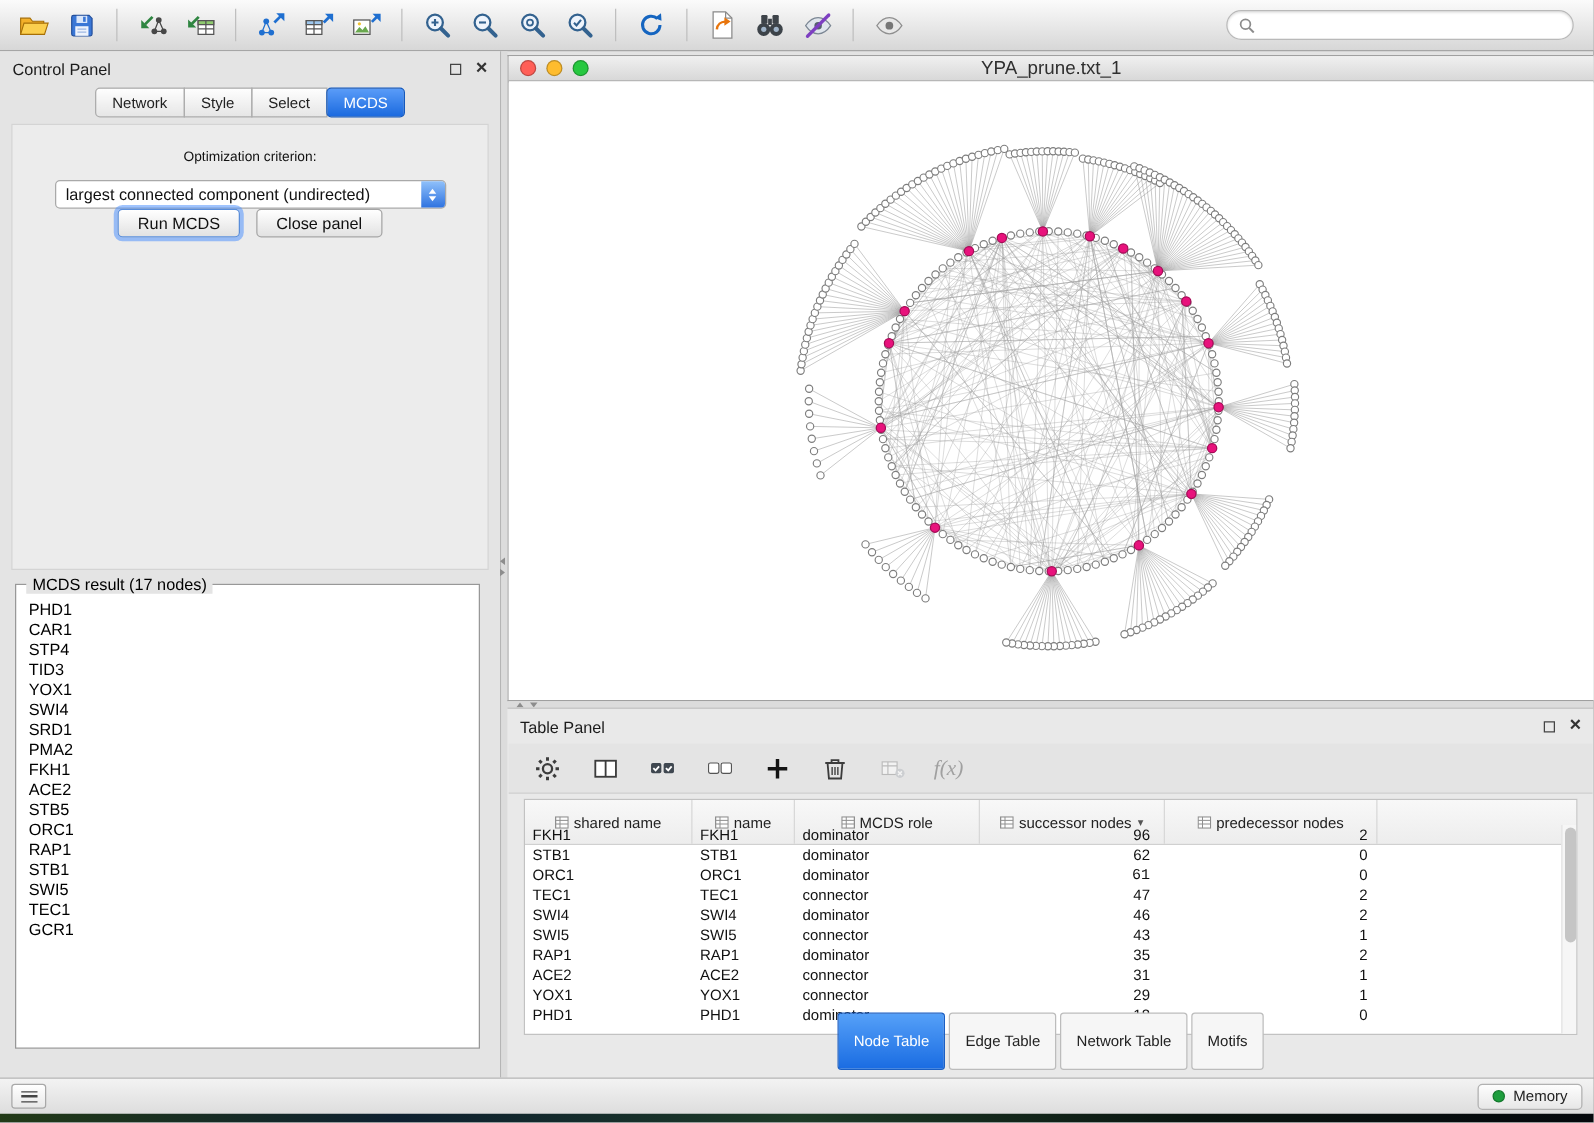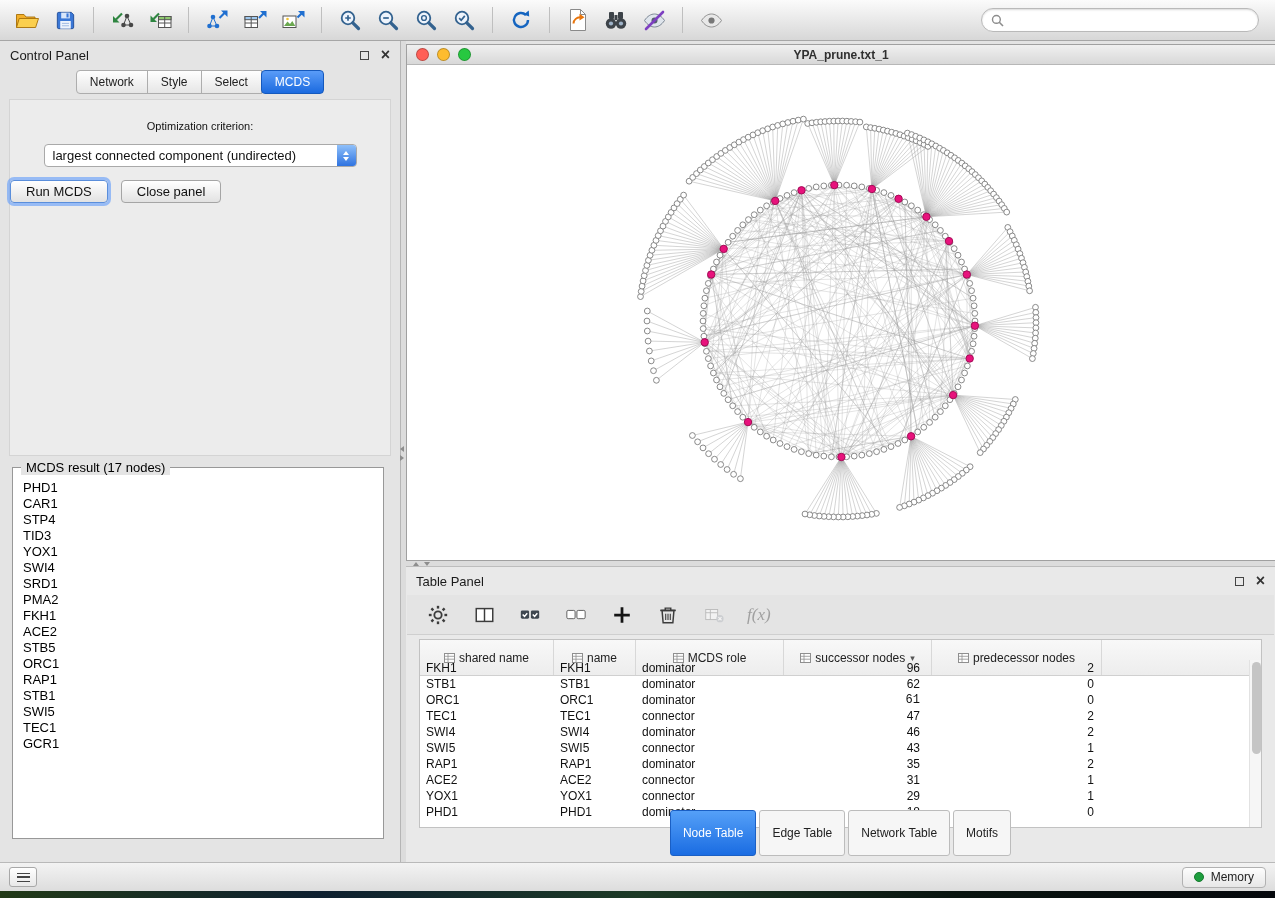--- a/index.html
+++ b/index.html
@@ -27,41 +27,41 @@
 .cp-tab:last-child{border-radius:0 4px 4px 0}
 .cp-tab.active{background:linear-gradient(#5a9cf8,#1b6adf);border-color:#1559bd;color:#fff;border-radius:4px}
 .cp-content{position:absolute;left:9px;right:9px;top:58px;height:357px;background:#ececec;border:1px solid #d4d4d4}
 .opt-label{text-align:center;margin-top:20px;font-size:11px;color:#111}
 .select{width:313px;height:23px;margin:12px auto 0;background:#fff;border:1px solid #a9a9a9;border-radius:4px;display:flex;align-items:center;cursor:pointer}
 .select-text{flex:1;font-size:13px;padding-left:8px;color:#111;white-space:nowrap;overflow:hidden}
 .select-stepper{width:19px;height:21px;border-radius:0 3px 3px 0;background:linear-gradient(#8fc0fa,#2f73e0);display:flex;flex-direction:column;align-items:center;justify-content:center;gap:2px}
 .select-stepper i{display:block;width:0;height:0}
 .select-stepper .up{border-left:3.5px solid transparent;border-right:3.5px solid transparent;border-bottom:4px solid #fff}
 .select-stepper .down{border-left:3.5px solid transparent;border-right:3.5px solid transparent;border-top:4px solid #fff}
-.btn-row{display:flex;gap:13px;margin-top:13px}
+.btn-row{display:flex;justify-content:center;gap:13px;}
 .cpbtn{height:23px;padding:0 15px;font:13px "Liberation Sans",sans-serif;color:#111;background:linear-gradient(#ffffff,#e2e2e2);border:1px solid #a5a5a5;border-radius:4px;cursor:pointer}
 .cpbtn.focus{box-shadow:0 0 0 3px rgba(82,148,254,.55);border-color:#5a8edb}
 .result-group{position:absolute;left:12px;right:16px;top:426px;height:372px;border:1px solid #989898;background:#fff}
 .result-legend{position:absolute;top:-8px;left:8px;background:#e4e4e4;padding:0 5px;font-size:13px;color:#000}
 .result-list{position:absolute;left:3px;right:3px;top:12px;bottom:3px;font-size:13px;line-height:16px;padding-left:7px;overflow:hidden}
 .result-item{height:16px}
 
 
 #vsplit{position:absolute;left:401px;top:41px;width:5px;height:821px;background:#dcdcdc}
 #vsplit .handle{position:absolute;top:405px;left:-1px;display:flex;flex-direction:column;gap:3px}
 .tri-l{width:0;height:0;border-top:3.5px solid transparent;border-bottom:3.5px solid transparent;border-right:4px solid #8d8d8d}
 .tri-r{width:0;height:0;border-top:3.5px solid transparent;border-bottom:3.5px solid transparent;border-left:4px solid #8d8d8d}
 #hsplit{position:absolute;left:406px;right:0;top:561px;height:5px;background:#dcdcdc;display:flex;align-items:center;padding-left:7px;gap:5px}
 .tri-u{width:0;height:0;border-left:3.5px solid transparent;border-right:3.5px solid transparent;border-bottom:4px solid #8d8d8d}
 .tri-d{width:0;height:0;border-left:3.5px solid transparent;border-right:3.5px solid transparent;border-top:4px solid #8d8d8d}
 
 
 #network-window{position:absolute;left:406px;top:44px;right:0;height:517px;background:#fff;border:1px solid #a0a0a0;border-right:0}
 .titlebar{height:20px;background:linear-gradient(#f0f0f0,#d8d8d8);border-bottom:1px solid #b7b7b7;display:flex;align-items:center;justify-content:center;position:relative;cursor:default}
-.nettitle{font-size:12px;font-weight:bold;color:#2f2f2f}
+.nettitle{font-size:15px;font-weight:normal;color:#2f2f2f}
 .lights{position:absolute;left:9px;top:3px;display:flex;gap:8px}
 .light{width:13px;height:13px;border-radius:50%;border:0.5px solid rgba(0,0,0,.25);cursor:pointer}
 .light.red{background:#ff5f57}.light.yellow{background:#febc2e}.light.green{background:#27c840}
 #netsvg{position:absolute;left:0;top:21px;width:869px;height:494px;background:#fff}
 
 
 #table-panel{position:absolute;left:406px;right:0;top:566px;height:296px;background:#e9e9e9;border-top:1px solid #bdbdbd}
 .tp-toolbar{height:40px;display:flex;align-items:center;gap:20px;padding:0 0 0 18px;background:#e4e4e4;border-bottom:1px solid #cfcfcf;margin:0 1px}
 .tpbtn{width:26px;height:26px;border:0;background:transparent;display:flex;align-items:center;justify-content:center;cursor:pointer}
 .fx{font-family:"Liberation Serif",serif;font-style:italic;color:#a0a0a0;font-size:17px;cursor:pointer}

